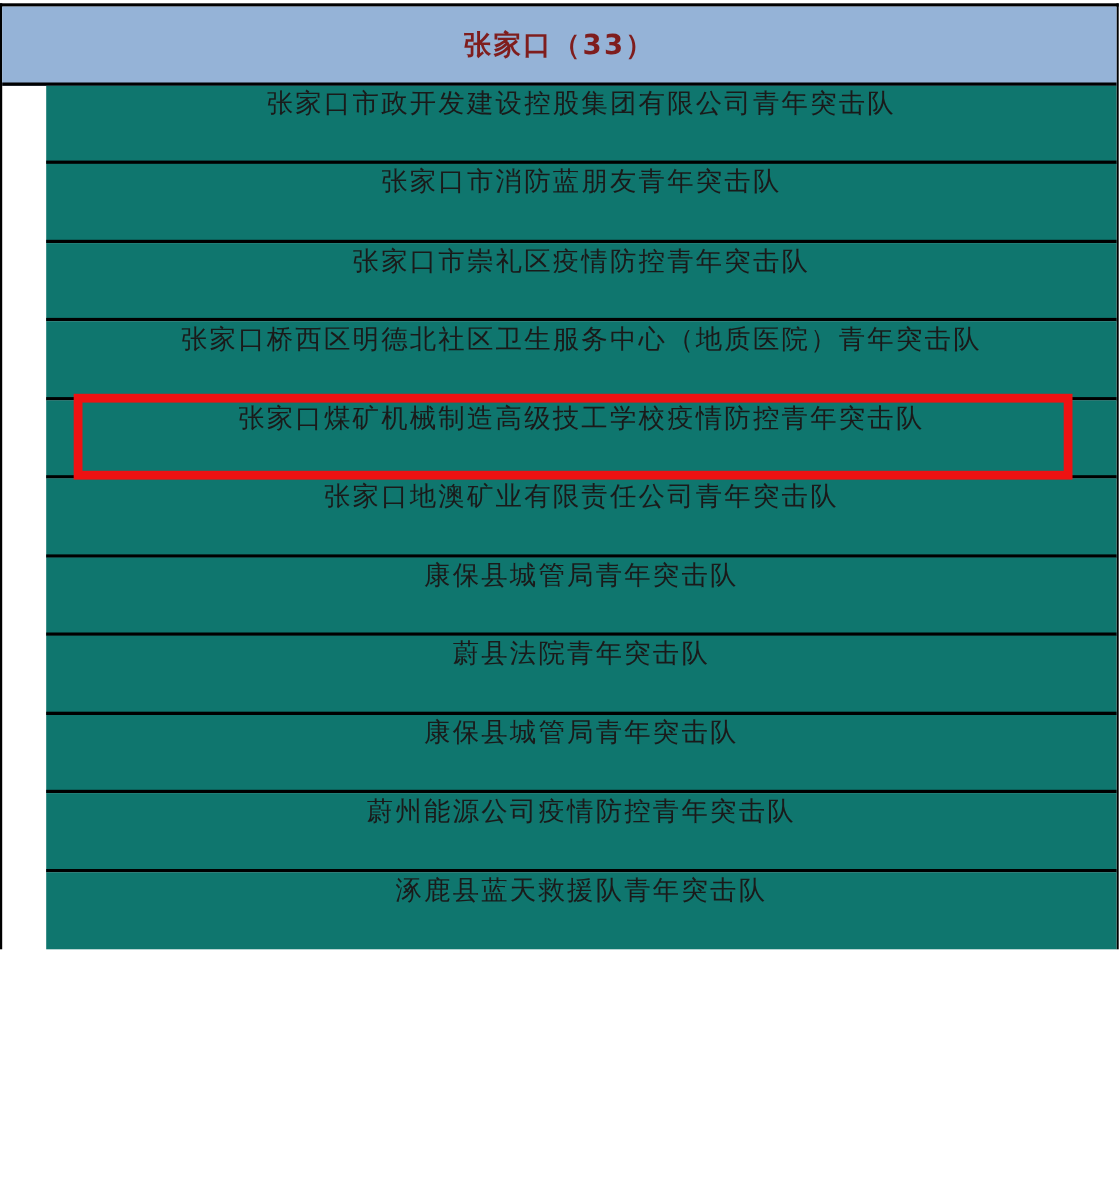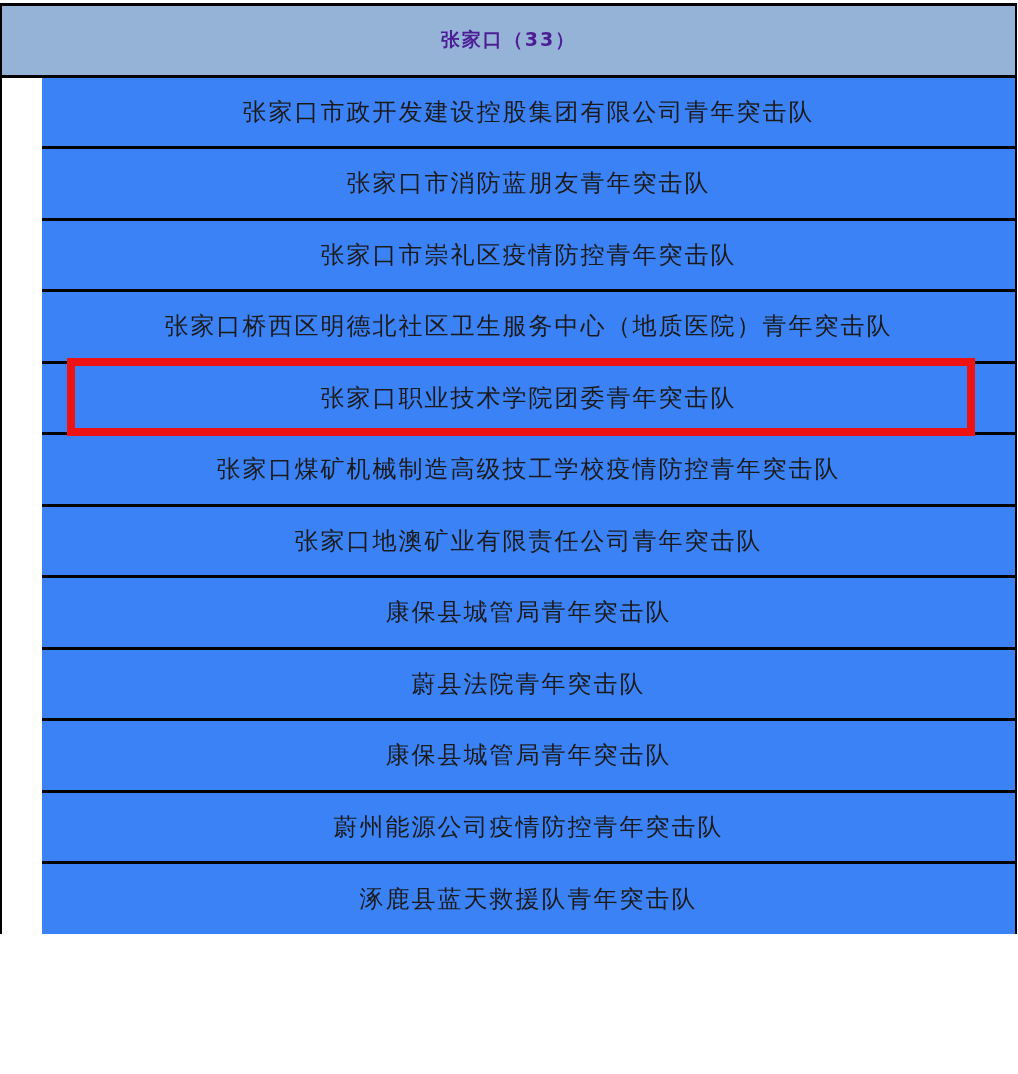--- a/index.html
+++ b/index.html
@@ -22,23 +22,22 @@
     width: 1017px;
     box-sizing: border-box;
     border-top: 3px solid #000;
     border-left: 2px solid #000;
     border-right: 2px solid #000;
   }
   .doc-row {
     height: 68.5px;
     border-bottom: 3px solid #000;
     display: flex;
-    align-items: center;
     justify-content: center;
-    background: #3b82f6;
+    background: #0f766e;
     margin-left: 40px;
   }
   .doc-row:last-child {
     border-bottom: none;
     height: 70px;
   }
   .doc-row .row-text {
     font-size: 24px;
     letter-spacing: 2px;
     color: #1a1a1a;
@@ -48,23 +47,23 @@
     height: 68.5px;
     border-bottom: 3px solid #000;
     background: #95B3D7;
     display: flex;
     align-items: center;
     justify-content: center;
   }
   .doc-header .header-text {
     font-family: "DejaVu Sans", sans-serif;
     font-weight: bold;
-    font-size: 19px;
+    font-size: 25px;
     letter-spacing: 2px;
-    color: #4c1d95;
+    color: #7f1d1d;
     white-space: nowrap;
   }
   .highlight-box {
     position: absolute;
     top: 358px;
     left: 67px;
     width: 908px;
     height: 78px;
     box-sizing: border-box;
     border: 8px solid #EE1212;
@@ -88,23 +87,20 @@
     <div class="doc-row">
       <span class="row-text">张家口市消防蓝朋友青年突击队</span>
     </div>
     <div class="doc-row">
       <span class="row-text">张家口市崇礼区疫情防控青年突击队</span>
     </div>
     <div class="doc-row">
       <span class="row-text">张家口桥西区明德北社区卫生服务中心（地质医院）青年突击队</span>
     </div>
     <div class="doc-row">
-      <span class="row-text">张家口职业技术学院团委青年突击队</span>
-    </div>
-    <div class="doc-row">
       <span class="row-text">张家口煤矿机械制造高级技工学校疫情防控青年突击队</span>
     </div>
     <div class="doc-row">
       <span class="row-text">张家口地澳矿业有限责任公司青年突击队</span>
     </div>
     <div class="doc-row">
       <span class="row-text">康保县城管局青年突击队</span>
     </div>
     <div class="doc-row">
       <span class="row-text">蔚县法院青年突击队</span>

